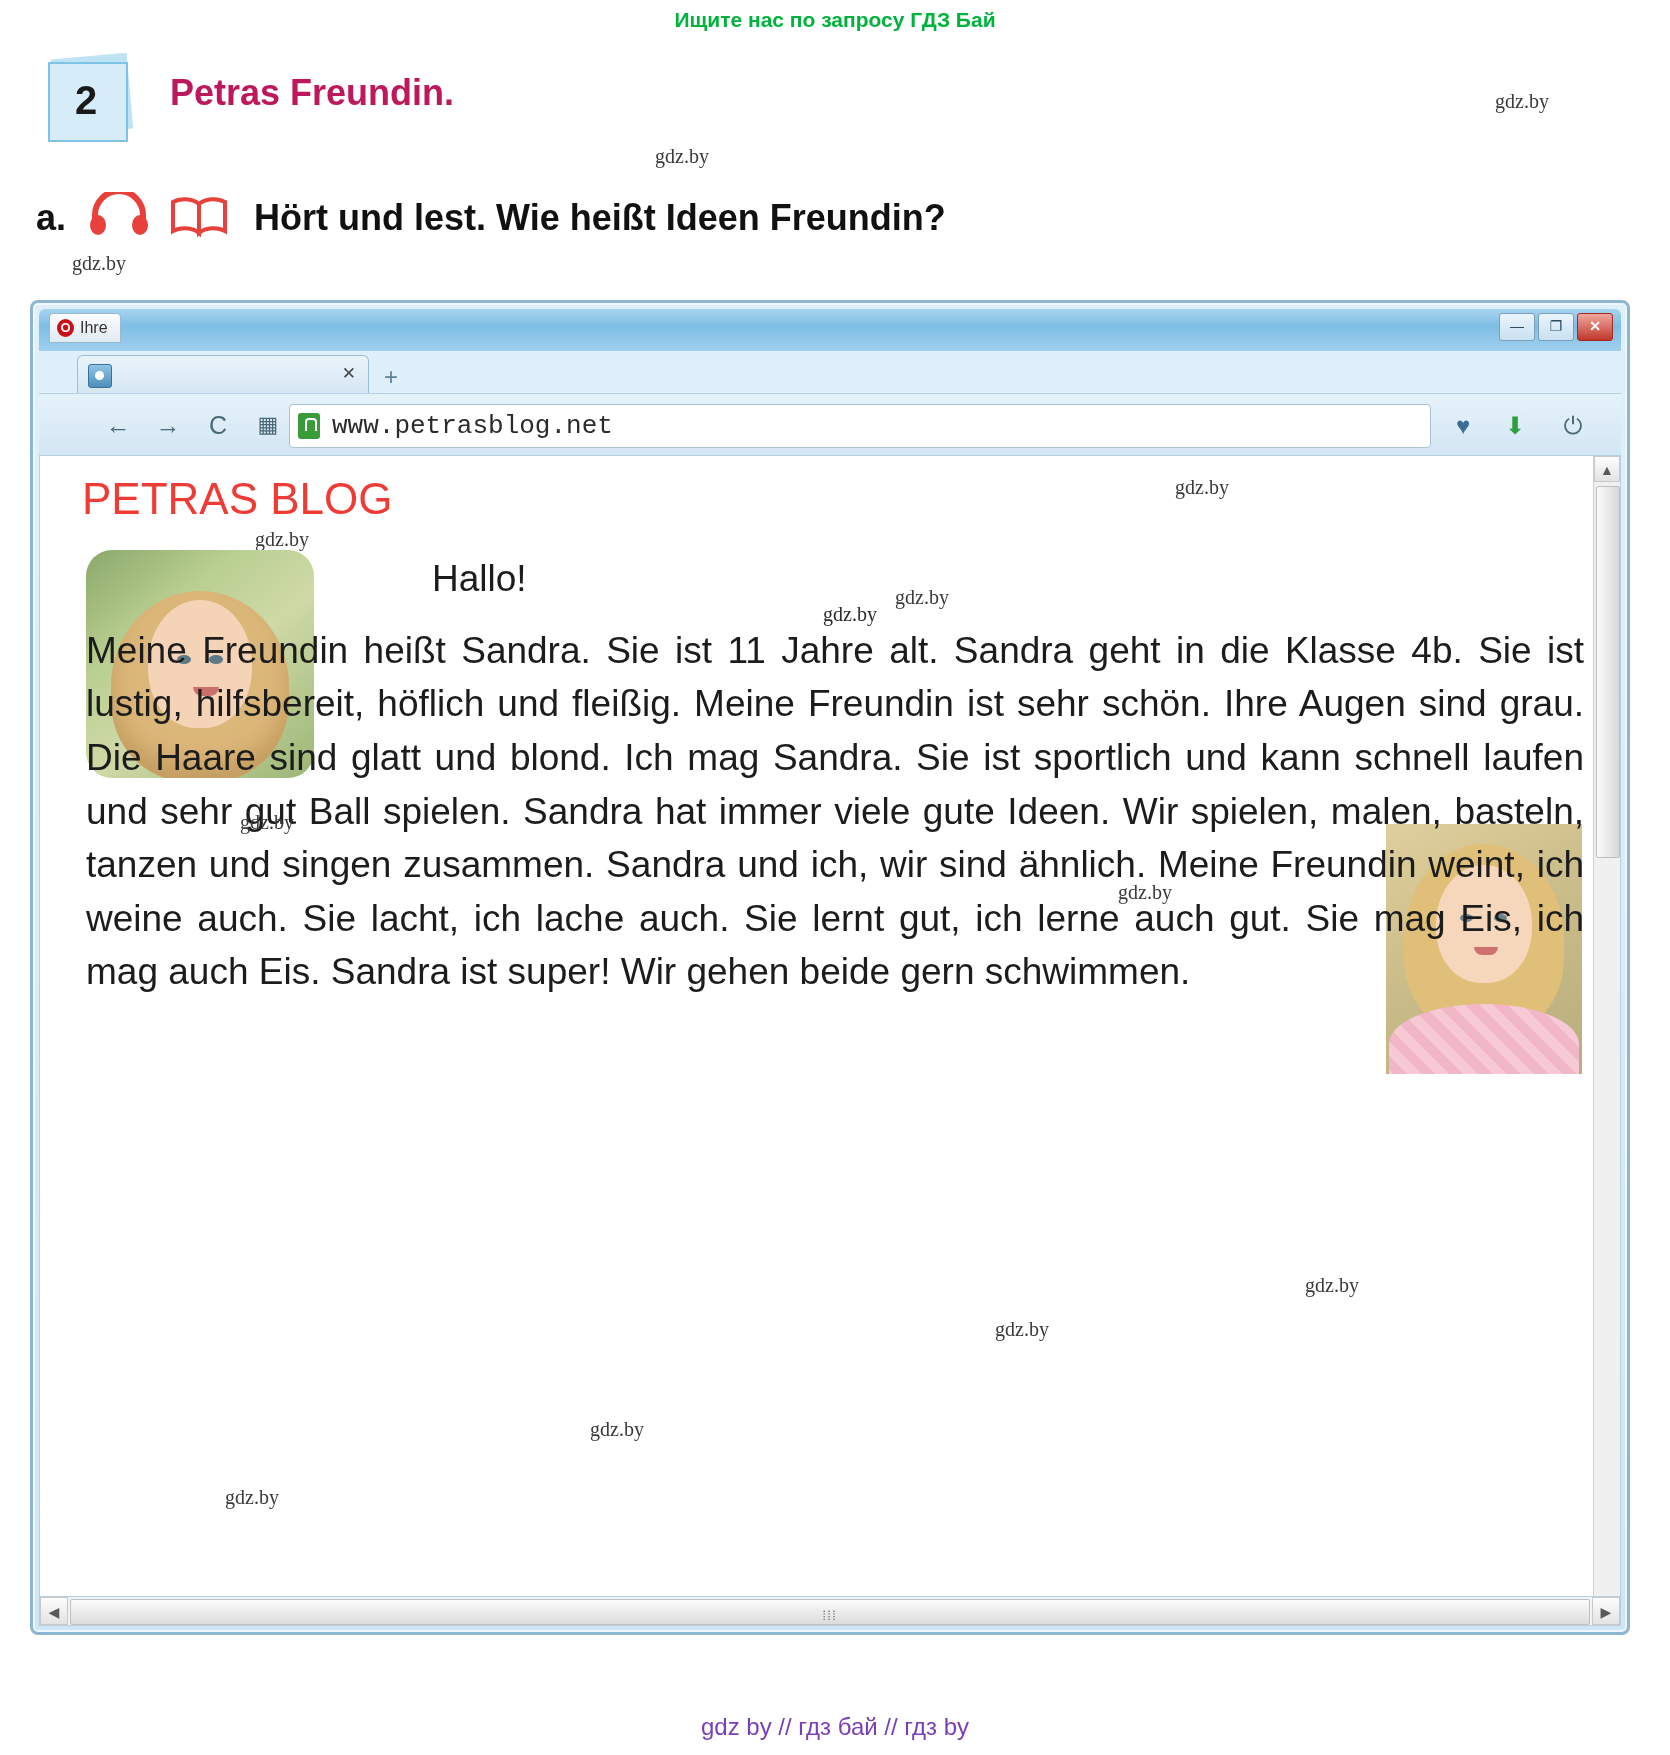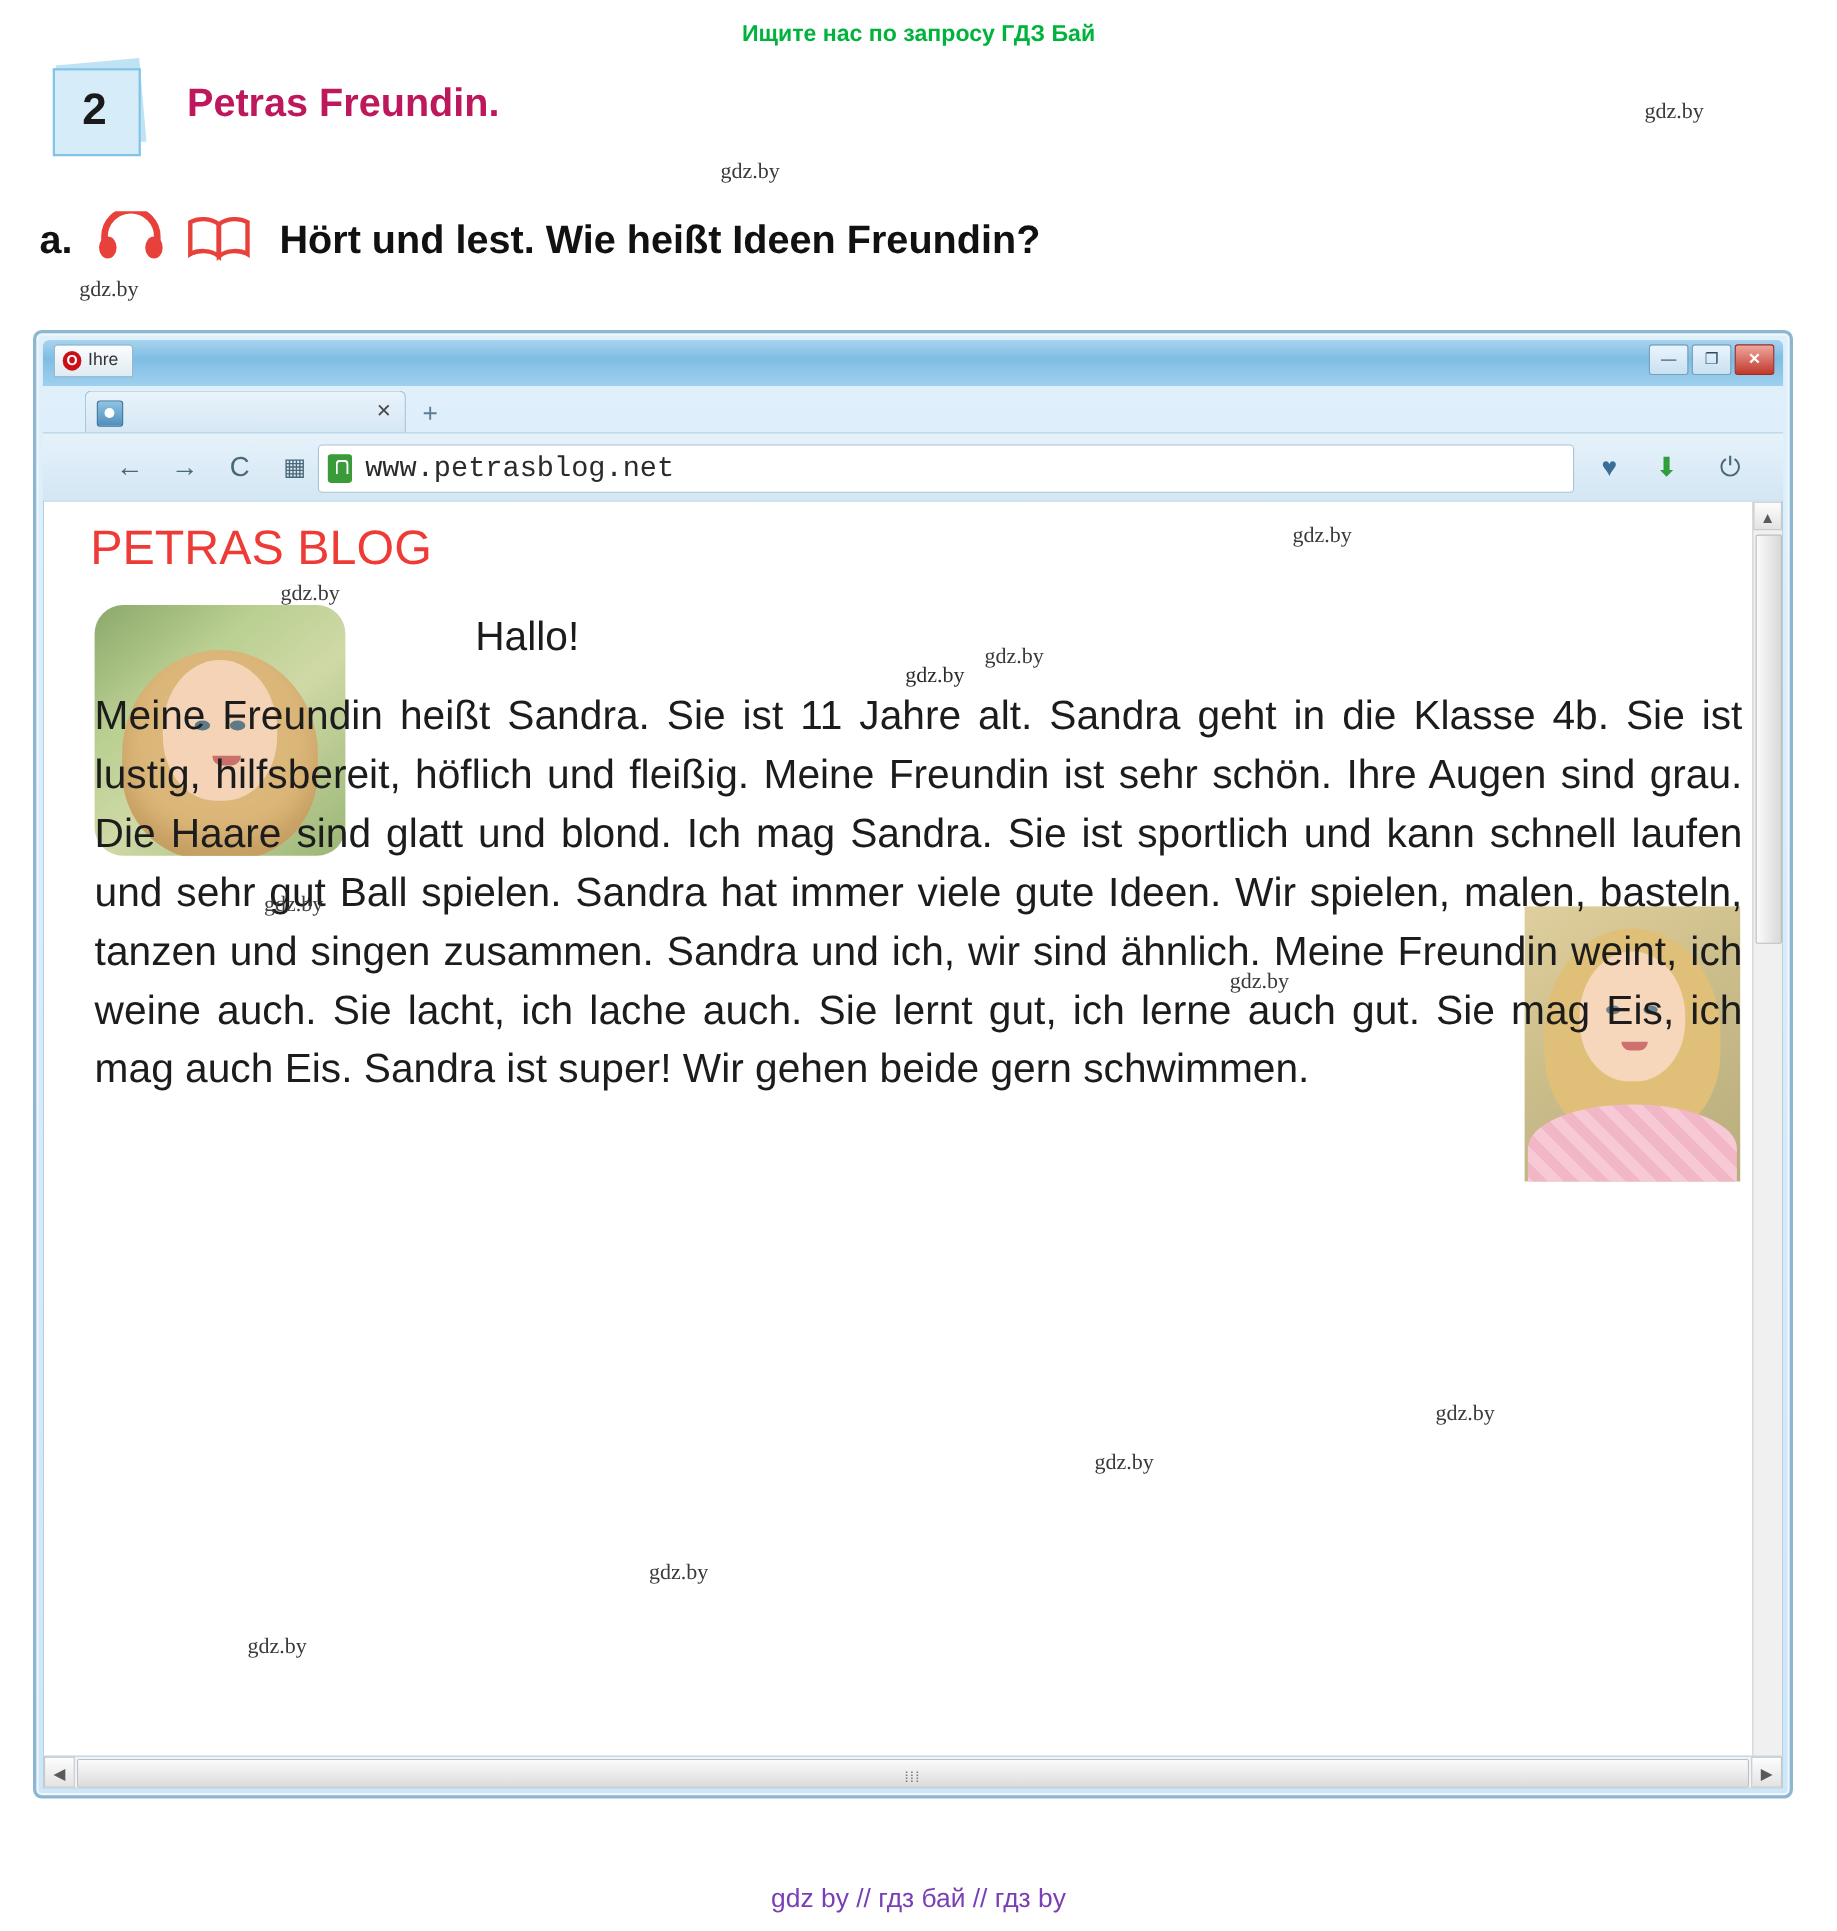--- a/index.html
+++ b/index.html
@@ -19,21 +19,20 @@
   .top-banner {
     position: absolute;
     top: 0;
     left: 0;
     width: 100%;
     text-align: center;
     font-size: 21px;
     font-weight: bold;
     color: #00b33c;
     padding-top: 8px;
-    margin-top: 11px;
   }
 
   
   .ex-number-wrap {
     position: absolute;
     left: 44px;
     top: 56px;
     width: 92px;
     height: 84px;
   }

